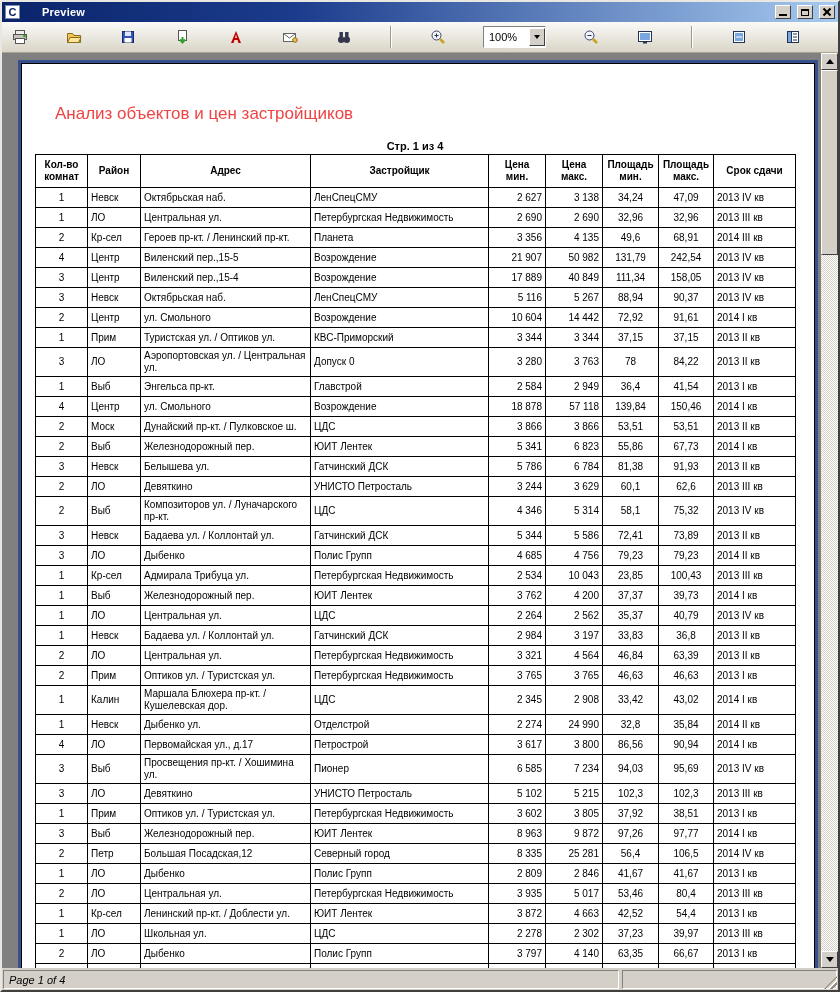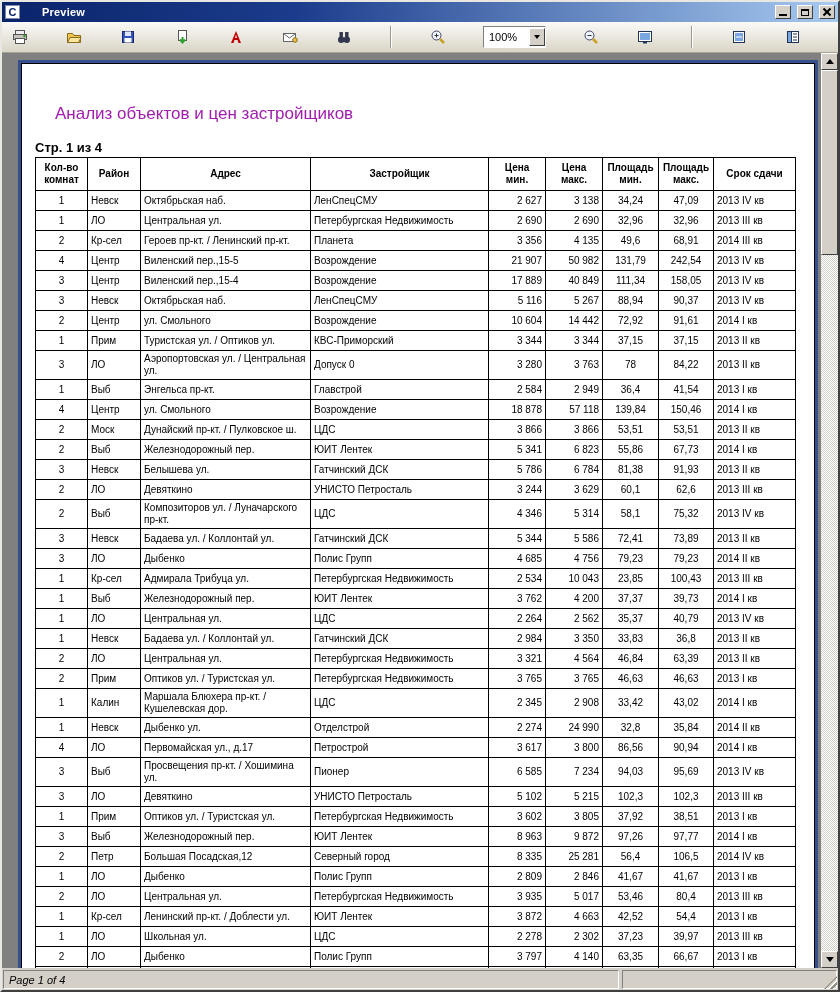--- a/index.html
+++ b/index.html
@@ -32,22 +32,22 @@
   .arr-down{width:0;height:0;border:3px solid transparent;border-top:4px solid #000;margin-top:3px;}
   .page-input{width:48px;height:18px;border:1px solid;border-color:#808080 #fff #fff #808080;
     font-size:11px;padding:0 0 0 4px;margin:0 4px;font-family:"Liberation Sans",sans-serif;box-sizing:border-box;}
   .close-btn{margin-left:26px;width:70px;height:40px;background:#d4d0c8;font-size:10px;
     border:1px solid #404040;box-shadow:inset 1px 1px 0 #fff,inset -1px -1px 0 #808080;
     font-family:"Liberation Sans",sans-serif;flex:0 0 auto;}
   
   .preview{flex:1;position:relative;background:#808080;overflow:hidden;}
   .page{position:absolute;left:19px;top:10px;width:792px;min-height:1400px;background:#fff;
     border:1px solid #000;box-shadow:0 0 0 3px #35508c;}
-  .report-title{font-size:17px;color:#a21caf;margin:40px 0 0 33px;}
-  .page-label{width:760px;margin:16px 0 2px 13px;text-align:left;font-size:13px;font-weight:bold;}
+  .report-title{font-size:17px;color:#ef4444;margin:40px 0 0 33px;}
+  .page-label{width:760px;margin:16px 0 2px 13px;text-align:center;font-size:11px;font-weight:bold;}
   table.report{border-collapse:collapse;table-layout:fixed;width:760px;margin-left:13px;}
   table.report th,table.report td{border:1px solid #000;overflow:hidden;}
   table.report th{font-size:10px;font-weight:bold;text-align:center;vertical-align:middle;
     padding:2px 1px;white-space:pre-line;line-height:12px;height:28px;}
   table.report td{font-size:10px;padding:2px 3px;line-height:12px;height:15px;vertical-align:middle;}
   td:nth-child(1){text-align:center;}
   td:nth-child(5),td:nth-child(6){text-align:right;}
   td:nth-child(7),td:nth-child(8){text-align:center;}
   
   .vscroll{position:absolute;right:0;top:0;bottom:0;width:17px;
@@ -485,21 +485,21 @@
               <td>35,37</td>
               <td>40,79</td>
               <td>2013 IV кв</td>
             </tr>
             <tr>
               <td>1</td>
               <td>Невск</td>
               <td>Бадаева ул. / Коллонтай ул.</td>
               <td>Гатчинский ДСК</td>
               <td>2 984</td>
-              <td>3 350</td>
+              <td>3 197</td>
               <td>33,83</td>
               <td>36,8</td>
               <td>2013 II кв</td>
             </tr>
             <tr>
               <td>2</td>
               <td>ЛО</td>
               <td>Центральная ул.</td>
               <td>Петербургская Недвижимость</td>
               <td>3 321</td>

